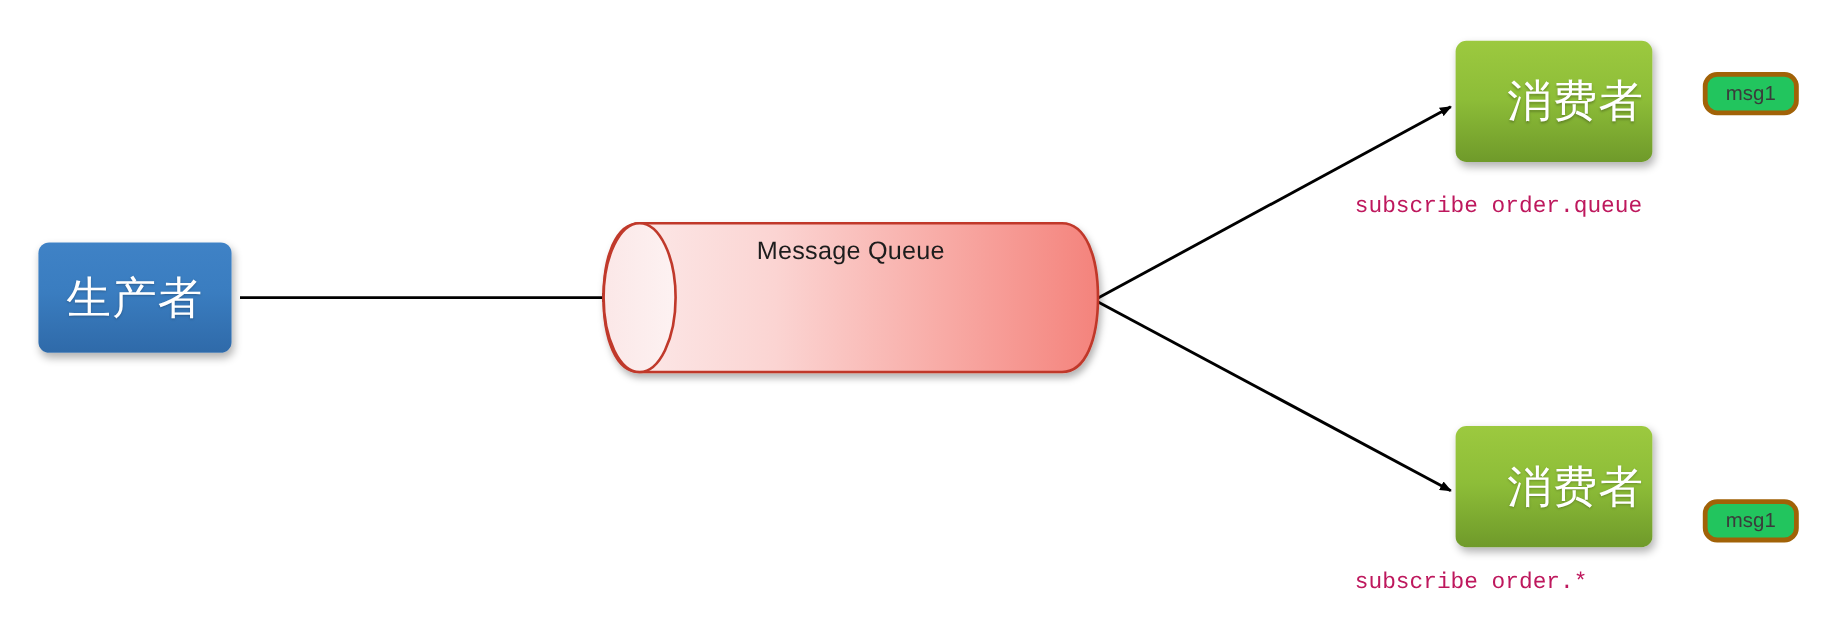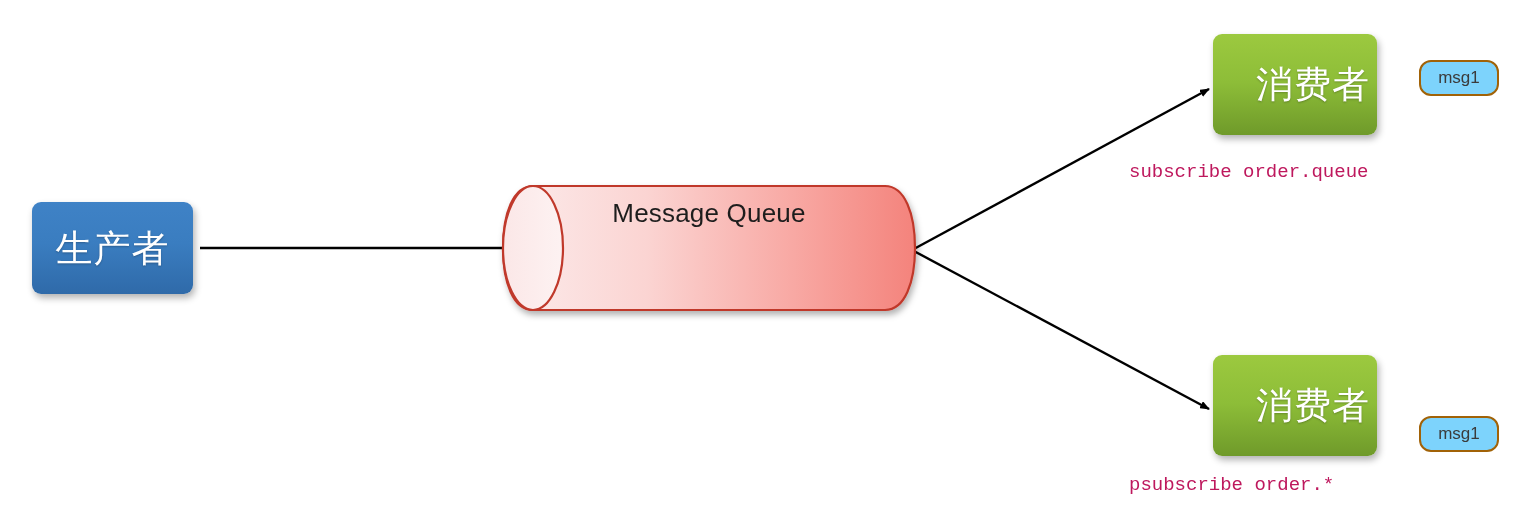--- a/index.html
+++ b/index.html
@@ -81,36 +81,36 @@
     top: -6px;
     overflow: visible;
   }
   #queue-title {
     position: absolute;
     left: 0;
     top: 12px;
     width: 412px;
     text-align: center;
     font-family: "Liberation Sans", sans-serif;
-    font-size: 26px;
+    font-size: 21px;
     color: #1d1d1d;
     letter-spacing: 0.2px;
     pointer-events: none;
   }
 
   
   .msg-badge {
     position: absolute;
     display: flex;
     align-items: center;
     justify-content: center;
     width: 80px;
     height: 36px;
-    background: #7dd3fc;
-    border: 2px solid #a16207;
+    background: #22c55e;
+    border: 4px solid #a16207;
     border-radius: 12px;
     font-family: "Liberation Sans", sans-serif;
     font-size: 17px;
     color: #3b3b3b;
     box-sizing: border-box;
   }
   #msg-badge-1 { left: 1419px; top: 60px; }
   #msg-badge-2 { left: 1419px; top: 416px; }
 
   
@@ -185,15 +185,15 @@
   <div id="consumer-box-1" class="node-box consumer-box">
     <span class="node-label">消费者</span>
   </div>
   <div id="msg-badge-1" class="msg-badge">msg1</div>
   <div id="caption-subscribe" class="caption">subscribe order.queue</div>
 
   <div id="consumer-box-2" class="node-box consumer-box">
     <span class="node-label">消费者</span>
   </div>
   <div id="msg-badge-2" class="msg-badge">msg1</div>
-  <div id="caption-psubscribe" class="caption">psubscribe order.*</div>
+  <div id="caption-psubscribe" class="caption">subscribe order.*</div>
 
 </div>
 
 </body></html>

